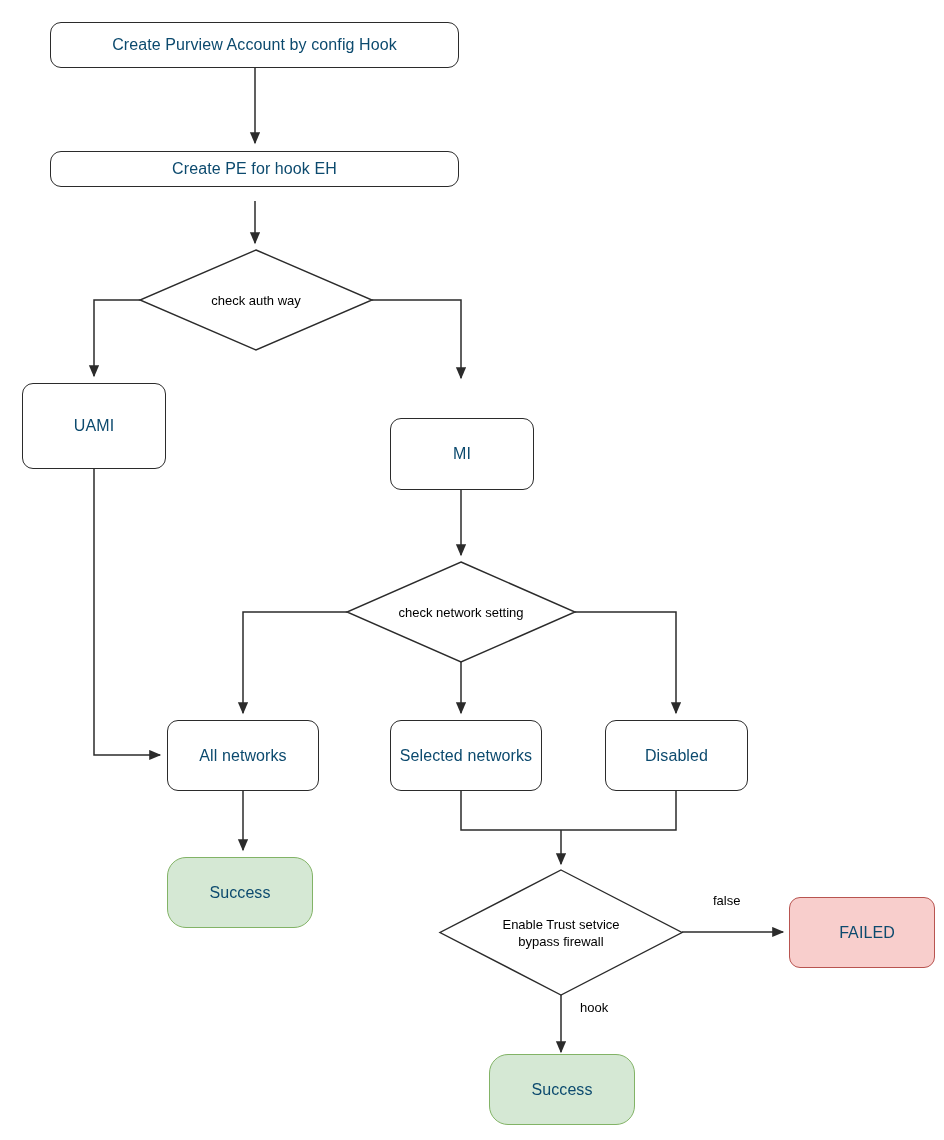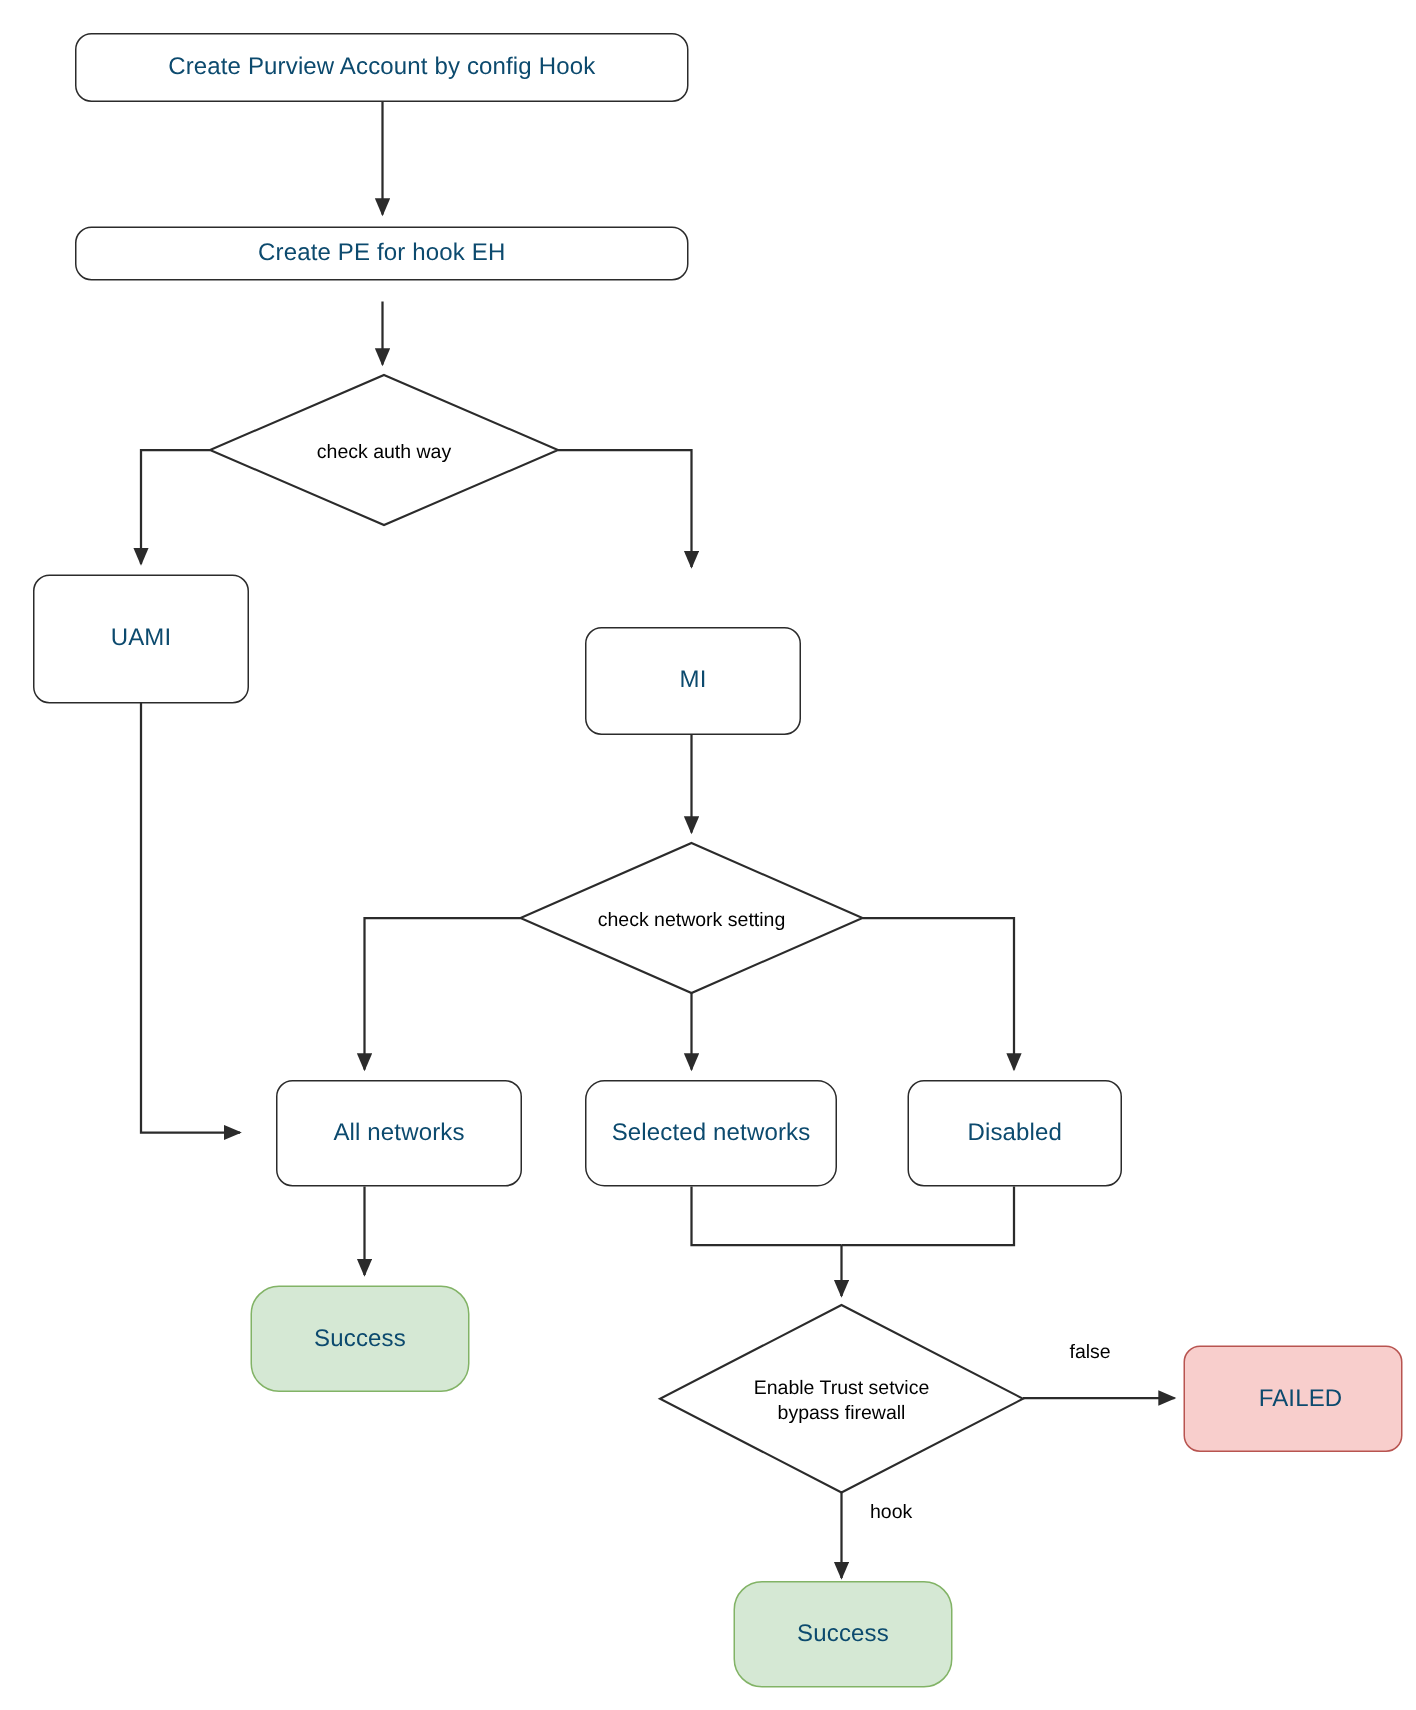--- a/index.html
+++ b/index.html
@@ -158,25 +158,25 @@
     <span>MI</span>
   </div>
 
   <div class="diamond-wrap" style="left:347px; top:562px; width:228px; height:100px;">
     <svg width="228" height="100" viewBox="0 0 228 100" xmlns="http://www.w3.org/2000/svg">
       <polygon points="114,0 228,50 114,100 0,50" fill="#ffffff" stroke="#2b2b2b" stroke-width="1.4"></polygon>
     </svg>
     <div class="diamond-label">check network setting</div>
   </div>
 
-  <div class="node box" style="left:184px; top:720px; width:164px; height:71px;">
+  <div class="node box" style="left:167px; top:720px; width:152px; height:71px;">
     <span>All networks</span>
   </div>
 
-  <div class="node box" style="left:390px; top:720px; width:168px; height:71px;border-radius:13px;">
+  <div class="node box" style="left:390px; top:720px; width:152px; height:71px;">
     <span>Selected networks</span>
   </div>
 
   <div class="node box" style="left:605px; top:720px; width:143px; height:71px;">
     <span>Disabled</span>
   </div>
 
   <div class="node box success" style="left:167px; top:857px; width:146px; height:71px;">
     <span>Success</span>
   </div>

